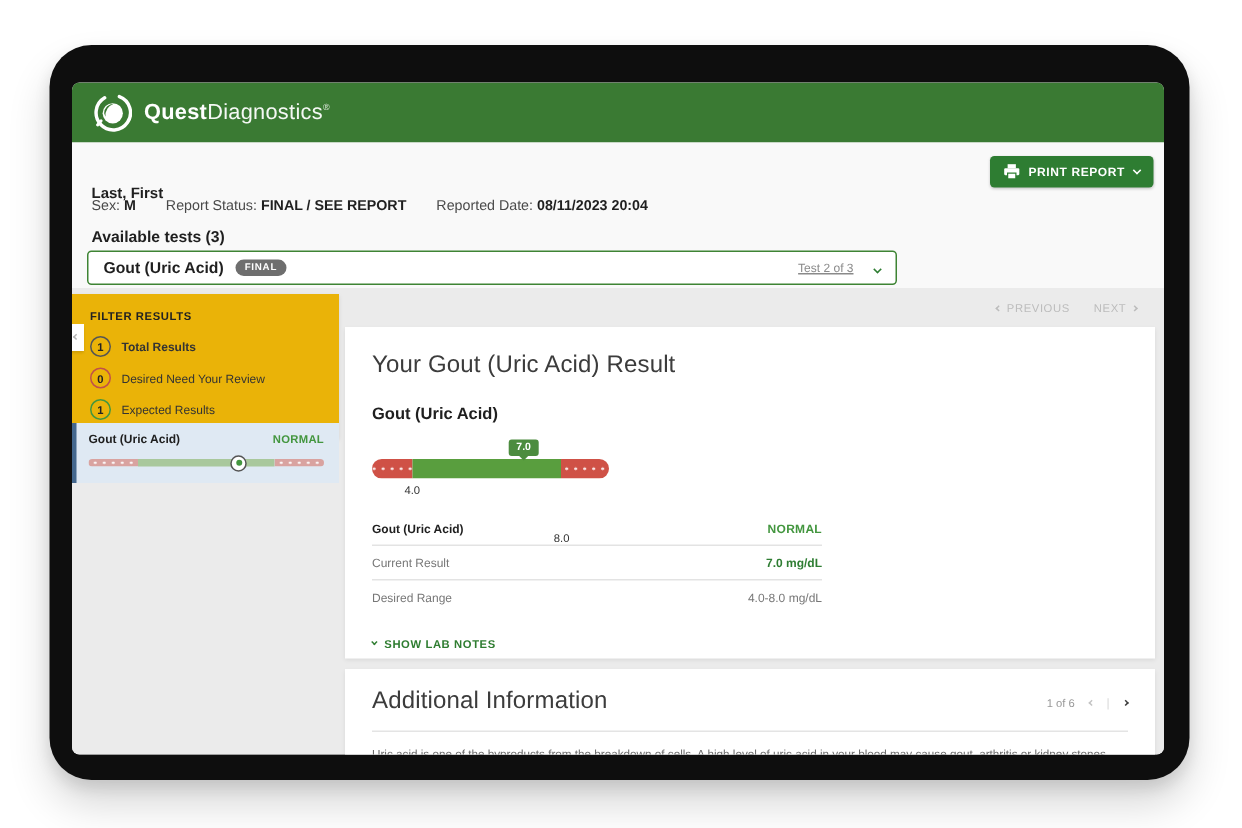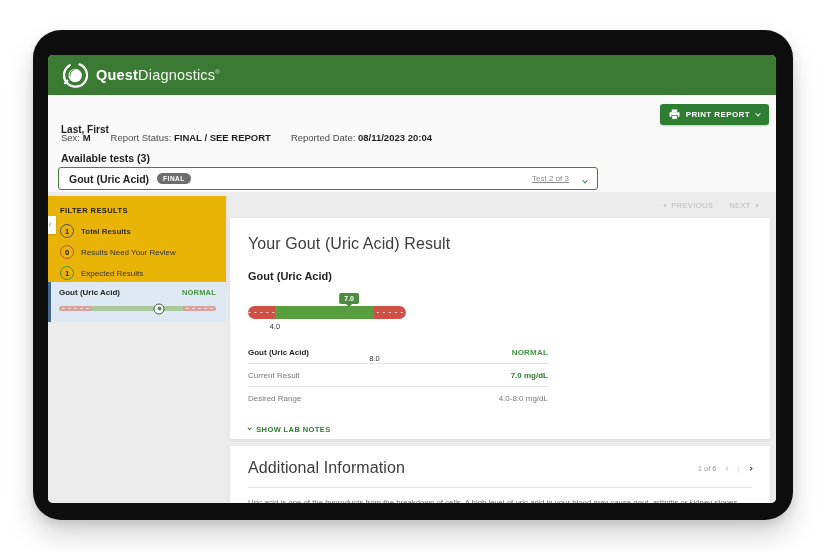--- a/index.html
+++ b/index.html
@@ -173,21 +173,21 @@
     <div class="content">
 
       <div class="filter-panel">
         <div class="filter-title">FILTER RESULTS</div>
         <div class="filter-item first">
           <span class="cnt">1</span>
           <span class="flabel">Total Results</span>
         </div>
         <div class="filter-item">
           <span class="cnt red">0</span>
-          <span class="flabel">Results Need Your Review</span>
+          <span class="flabel">Desired Need Your Review</span>
         </div>
         <div class="filter-item">
           <span class="cnt green">1</span>
           <span class="flabel">Expected Results</span>
         </div>
       </div>
       <div class="collapse-tab">
           <i class="chev left sm"></i>
         </div>
 

